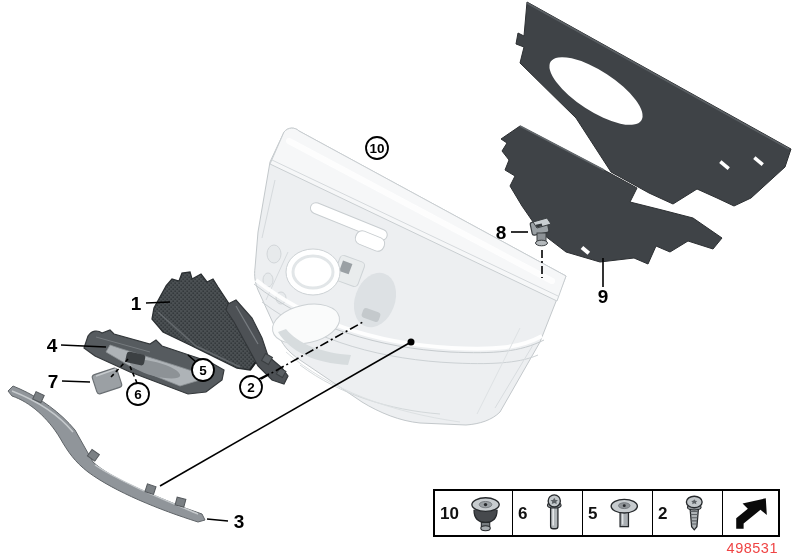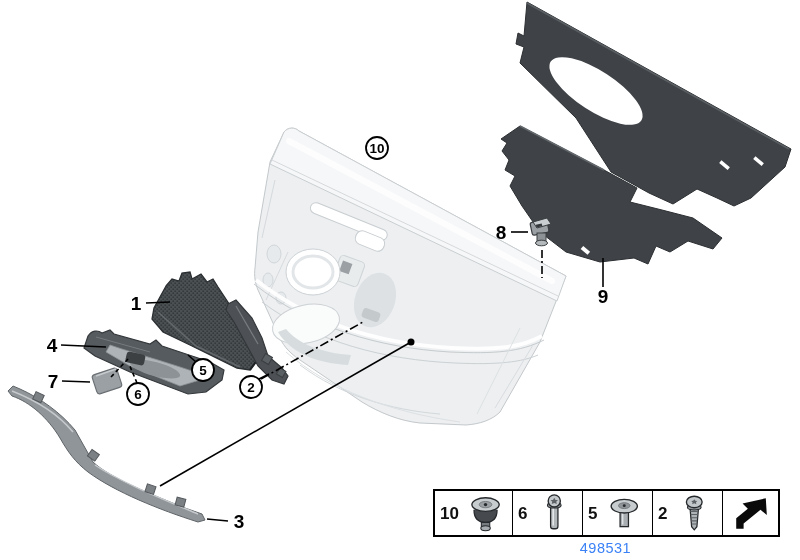--- a/index.html
+++ b/index.html
@@ -20,22 +20,22 @@
   }
   .legend .cell:last-child{border-right:none;}
   .cell-c10{width:78px;}
   .cell-c6,.cell-c5,.cell-c2{width:70px;}
   .cell-arrow{flex:1;justify-content:center;}
   .legend .num{
     font-weight:bold;font-size:17px;color:#111;margin-left:5px;line-height:1;
   }
   .legend .fastener{flex:1;height:42px;display:block;}
   .diagram-number{
-    position:absolute;left:433px;top:540px;width:345px;text-align:center;
-    font-size:14.5px;color:#3b82f6;letter-spacing:0.5px;
+    position:absolute;left:433px;top:540px;width:345px;text-align:right;
+    font-size:14.5px;color:#ef4444;letter-spacing:0.5px;
   }
 </style>
 </head>
 <body>
 
 
 
 <svg width="800" height="560" viewBox="0 0 800 560">
   <defs>
     <pattern id="mesh" patternUnits="userSpaceOnUse" width="4" height="4">

